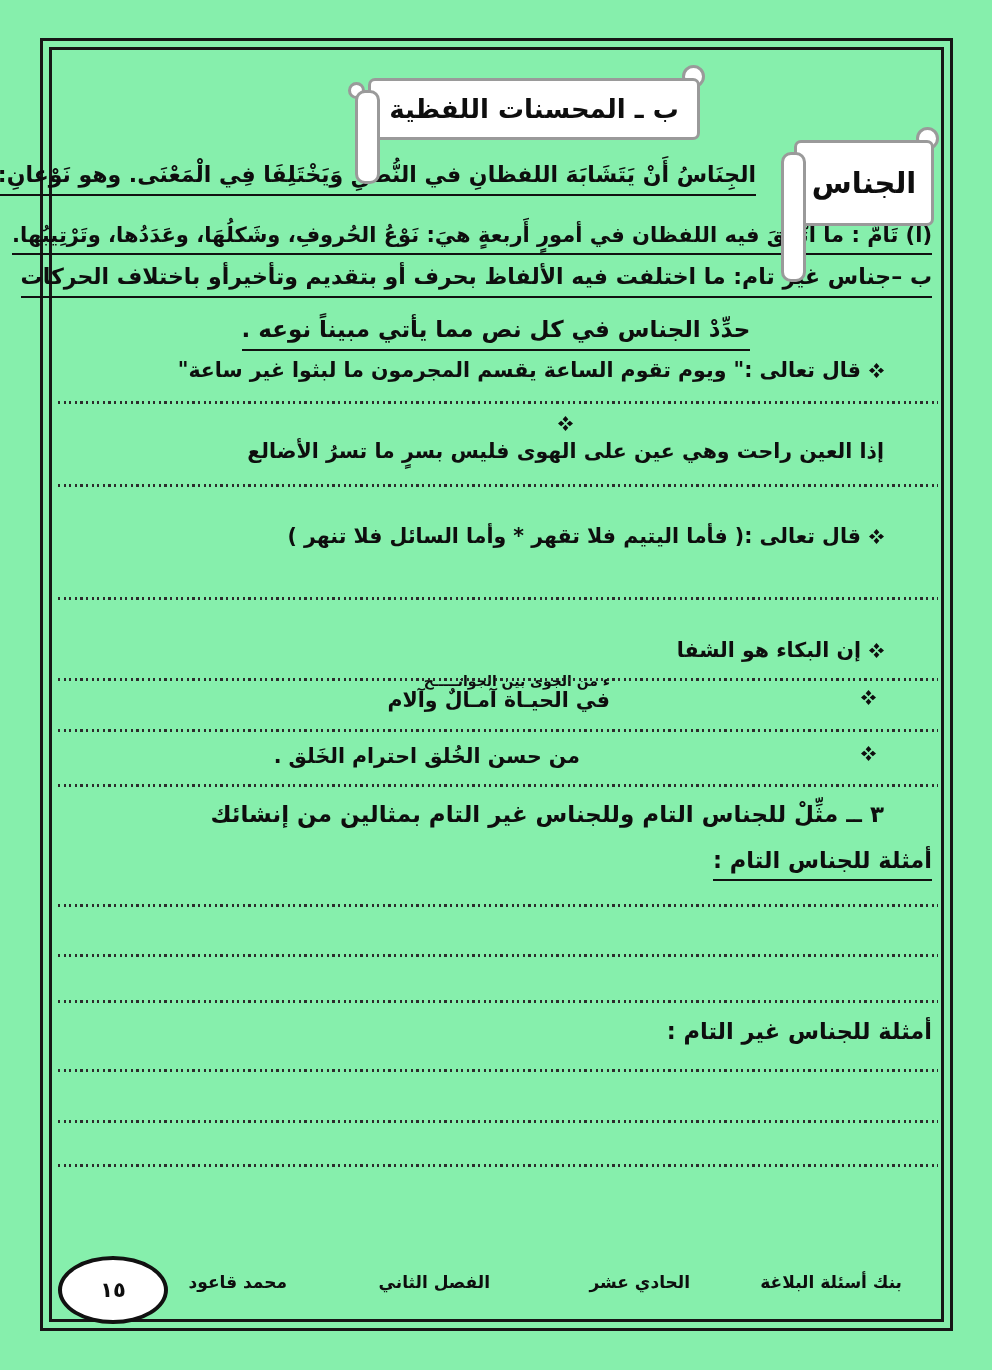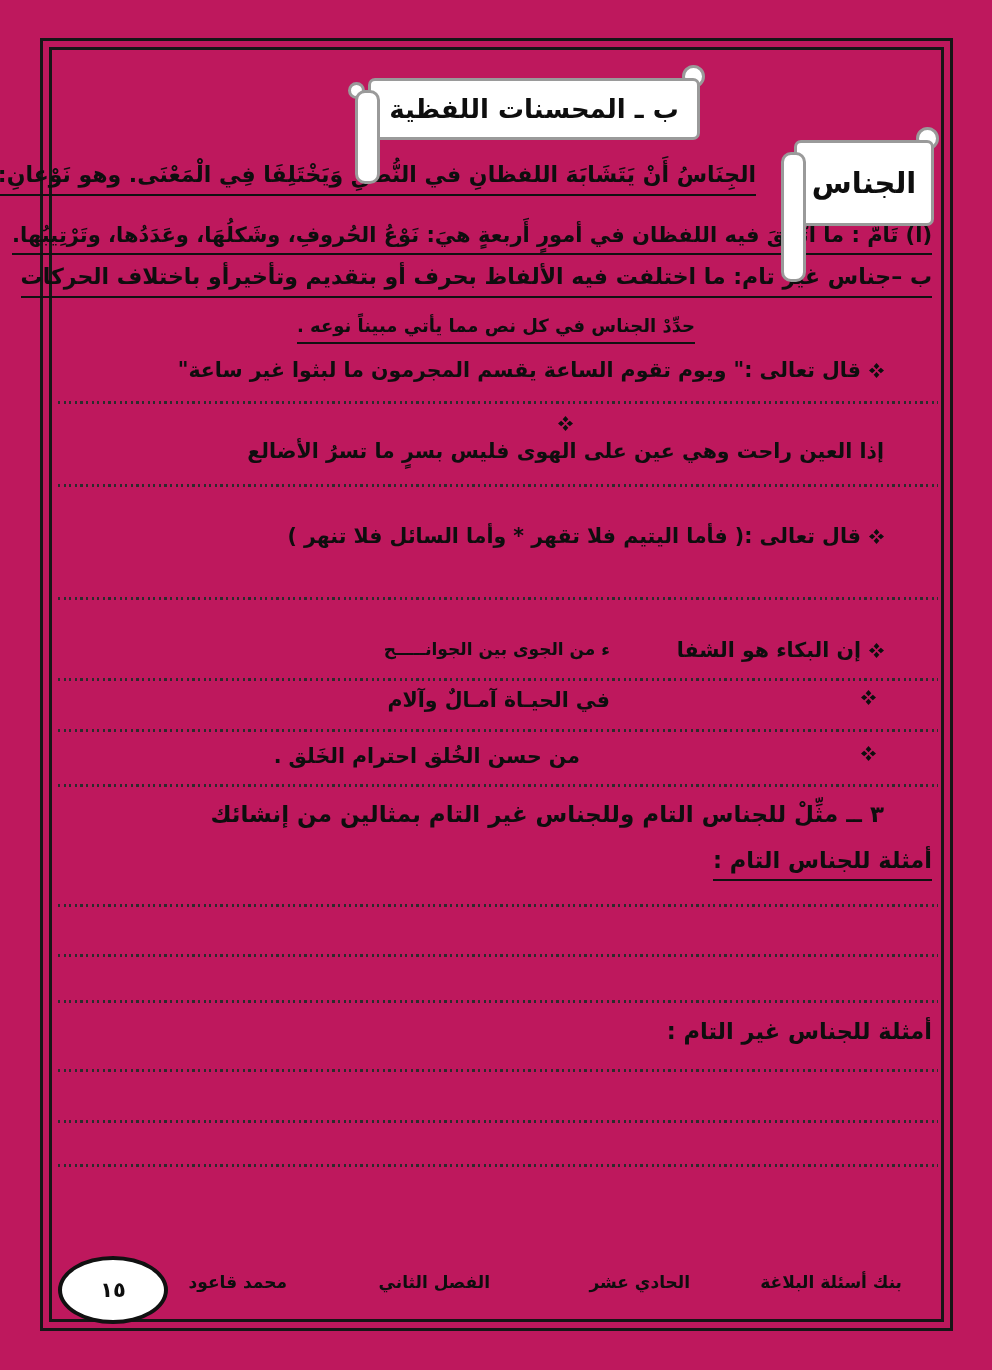--- a/index.html
+++ b/index.html
@@ -1,19 +1,19 @@
 <!DOCTYPE html>
 <html lang="ar" dir="rtl"><head>
 <meta charset="utf-8">
 <style>
   html,body{margin:0;padding:0;background:#ffffff;}
   .page{
     position:relative;
     width:992px;height:1370px;
-    background:#be185d;
+    background:#86efac;
     font-family:"DejaVu Sans","Liberation Sans",sans-serif;
     color:#0e0e0e;
     overflow:hidden;
     direction:rtl;
   }
   .frame{position:absolute;border:3px solid #161616;background:transparent;}
   .txt{
     position:absolute;
     font-weight:bold;
     white-space:nowrap;
@@ -89,21 +89,21 @@
   <div class="txt" style="top:160px;right:236px;left:60px;text-align:right;font-size:22px;">
     <span class="u">الجِنَاسُ أَنْ يَتَشَابَهَ اللفظانِ في النُّطْقِ وَيَخْتَلِفَا فِي الْمَعْنَى. وهو نَوْعانِ:</span>
   </div>
   <div class="txt" style="top:221px;right:60px;left:56px;text-align:right;font-size:21px;">
     <span class="u">(أ) تَامٌّ : ما اتَّفَقَ فيه اللفظان في أمورٍ أَربعةٍ هيَ: نَوْعُ الحُروفِ، وشَكلُهَا، وعَدَدُها، وتَرْتِيبُها.</span>
   </div>
   <div class="txt" style="top:262px;right:60px;left:56px;text-align:right;font-size:22px;">
     <span class="u">ب –جناس غير تام: ما اختلفت فيه الألفاظ بحرف أو بتقديم وتأخيرأو باختلاف الحركات</span>
   </div>
 
-  <div class="txt" style="top:314px;left:0;right:0;text-align:center;font-size:18px;">
+  <div class="txt" style="top:314px;left:0;right:0;text-align:center;font-size:23px;">
     <span class="u">حدِّدْ  الجناس  في  كل نص مما  يأتي   مبيناً  نوعه .</span>
   </div>
 
   <div class="qrow" style="top:358px;right:108px;">
     <span class="bullet">
         <svg viewBox="0 0 10 10">
           <path d="M5 0L6.9 2.1 5 4.2 3.1 2.1Z"></path>
           <path d="M5 5.8L6.9 7.9 5 10 3.1 7.9Z"></path>
           <path d="M0 5L2.1 3.1 4.2 5 2.1 6.9Z"></path>
           <path d="M5.8 5L7.9 3.1 10 5 7.9 6.9Z"></path>
@@ -143,21 +143,21 @@
     <span class="bullet">
         <svg viewBox="0 0 10 10">
           <path d="M5 0L6.9 2.1 5 4.2 3.1 2.1Z"></path>
           <path d="M5 5.8L6.9 7.9 5 10 3.1 7.9Z"></path>
           <path d="M0 5L2.1 3.1 4.2 5 2.1 6.9Z"></path>
           <path d="M5.8 5L7.9 3.1 10 5 7.9 6.9Z"></path>
         </svg>
       </span>
     <span>إن البكاء هو الشفا</span>
   </div>
-  <div class="txt" style="top:638px;right:382px;font-size:17px;">
+  <div class="txt" style="top:672px;right:382px;font-size:14px;">
     <span>ء من الجوى بين الجوانـــــح</span>
   </div>
   <div class="dotted" style="top:678px;"></div>
 
   <div class="qrow" style="top:690px;right:116px;">
     <span class="bullet">
         <svg viewBox="0 0 10 10">
           <path d="M5 0L6.9 2.1 5 4.2 3.1 2.1Z"></path>
           <path d="M5 5.8L6.9 7.9 5 10 3.1 7.9Z"></path>
           <path d="M0 5L2.1 3.1 4.2 5 2.1 6.9Z"></path>

